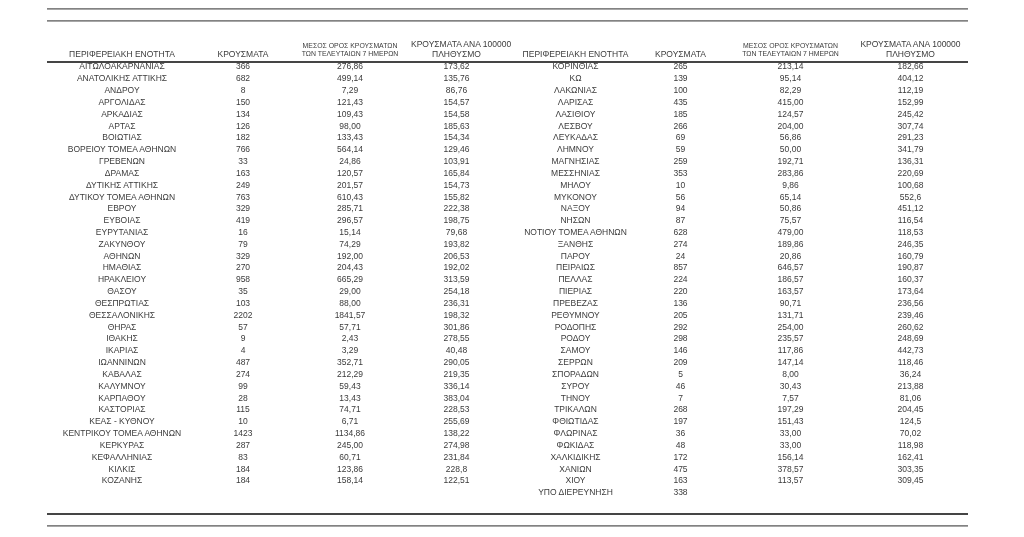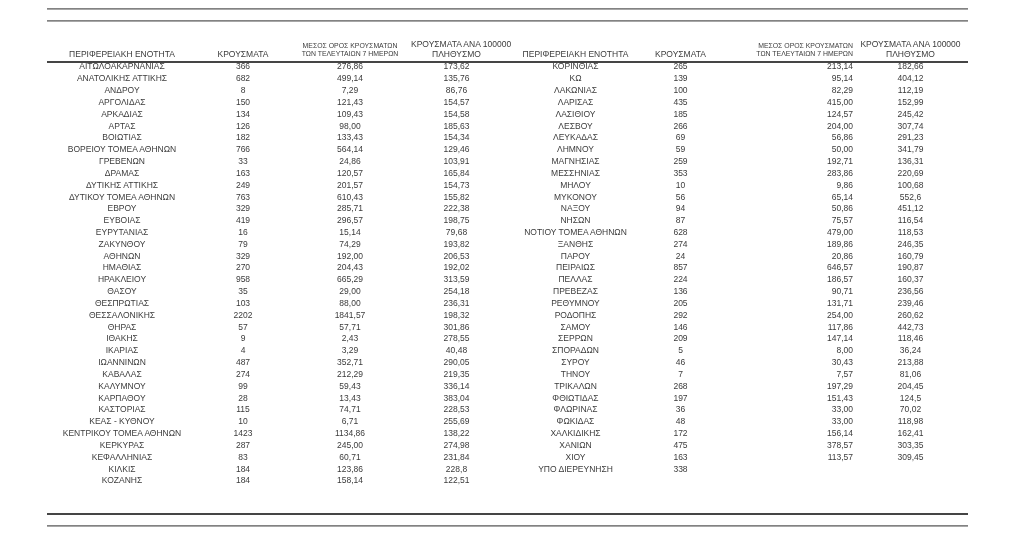--- a/index.html
+++ b/index.html
@@ -23,21 +23,21 @@
   .tbl{position:absolute;top:38px;}
   .tbl-left{left:47px;width:455px;}
   .tbl-right{left:518px;width:450px;}
 
   .t-header{display:flex;height:23px;align-items:flex-end;}
   .t-cell{text-align:center;white-space:nowrap;box-sizing:border-box;}
 
   .tbl-left  .c0{width:150px;} .tbl-left  .c1{width:92px;}
   .tbl-left  .c2{width:122px;} .tbl-left  .c3{width:91px;}
   .tbl-right .c0{width:115px;} .tbl-right .c1{width:95px;}
-  .tbl-right .c2{width:125px;text-align:right;} .tbl-right .c3{width:115px;}
+  .tbl-right .c2{width:125px;} .tbl-right .c3{width:115px;}
 
   .h-cell{font-size:8.5px;line-height:10px;padding-bottom:2px;}
   .h-cell.small{font-size:6.9px;line-height:8px;padding-bottom:3px;}
   .h-cell div{white-space:nowrap;}
 
   .t-row{display:flex;height:11.84px;align-items:center;}
   .t-row .t-cell{font-size:8.5px;line-height:11px;}
 </style>
 </head>
 <body>
@@ -399,38 +399,50 @@
         <div class="t-cell c2">646,57</div>
         <div class="t-cell c3">190,87</div>
       </div>
       <div class="t-row">
         <div class="t-cell c0">ΠΕΛΛΑΣ</div>
         <div class="t-cell c1">224</div>
         <div class="t-cell c2">186,57</div>
         <div class="t-cell c3">160,37</div>
       </div>
       <div class="t-row">
+        <div class="t-cell c0">ΠΙΕΡΙΑΣ</div>
+        <div class="t-cell c1">220</div>
+        <div class="t-cell c2">163,57</div>
+        <div class="t-cell c3">173,64</div>
+      </div>
+      <div class="t-row">
         <div class="t-cell c0">ΠΡΕΒΕΖΑΣ</div>
         <div class="t-cell c1">136</div>
         <div class="t-cell c2">90,71</div>
         <div class="t-cell c3">236,56</div>
       </div>
       <div class="t-row">
         <div class="t-cell c0">ΡΕΘΥΜΝΟΥ</div>
         <div class="t-cell c1">205</div>
         <div class="t-cell c2">131,71</div>
         <div class="t-cell c3">239,46</div>
       </div>
       <div class="t-row">
         <div class="t-cell c0">ΡΟΔΟΠΗΣ</div>
         <div class="t-cell c1">292</div>
         <div class="t-cell c2">254,00</div>
         <div class="t-cell c3">260,62</div>
       </div>
       <div class="t-row">
+        <div class="t-cell c0">ΡΟΔΟΥ</div>
+        <div class="t-cell c1">298</div>
+        <div class="t-cell c2">235,57</div>
+        <div class="t-cell c3">248,69</div>
+      </div>
+      <div class="t-row">
         <div class="t-cell c0">ΣΑΜΟΥ</div>
         <div class="t-cell c1">146</div>
         <div class="t-cell c2">117,86</div>
         <div class="t-cell c3">442,73</div>
       </div>
       <div class="t-row">
         <div class="t-cell c0">ΣΕΡΡΩΝ</div>
         <div class="t-cell c1">209</div>
         <div class="t-cell c2">147,14</div>
         <div class="t-cell c3">118,46</div>

